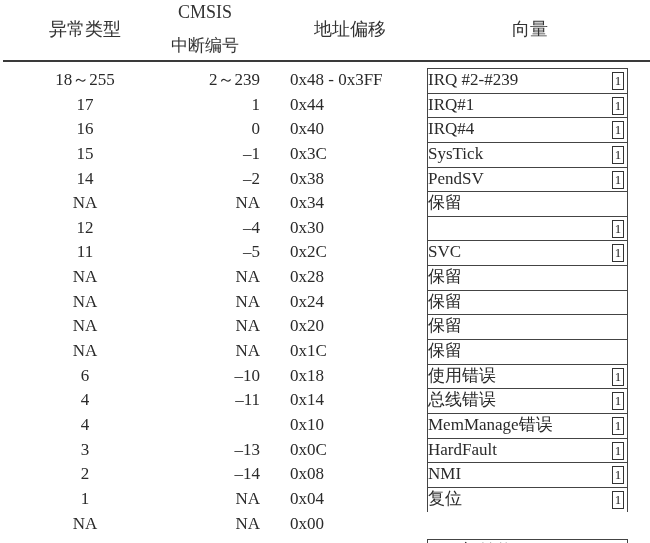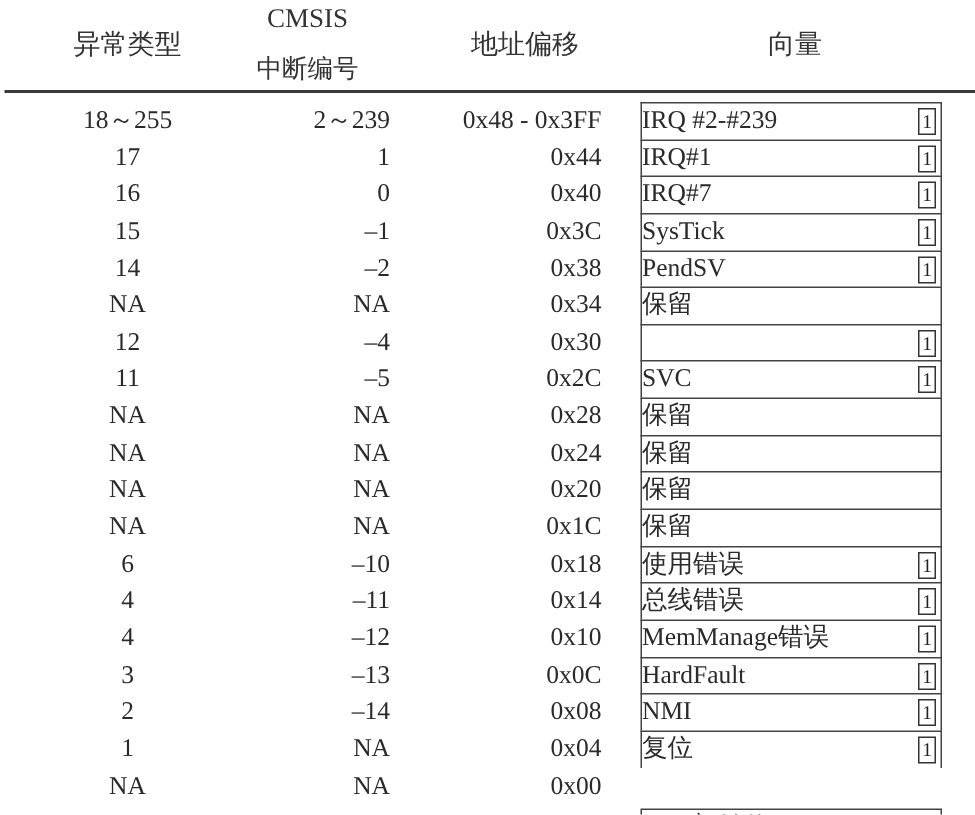--- a/index.html
+++ b/index.html
@@ -54,21 +54,21 @@
     .cell {
       position: absolute;
       top: 0;
       height: 24.65px;
       line-height: 24.65px;
       font-size: 17px;
       white-space: nowrap;
     }
     .c-type { left: 30px; width: 110px; text-align: center; }
     .c-cmsis { left: 150px; width: 110px; text-align: right; }
-    .c-addr { left: 290px; width: 111px; text-align: right; }
+    .c-addr { left: 290px; width: 111px; text-align: left; }
     .vbox {
       position: absolute;
       left: 427px;
       width: 201px;
       top: 0;
       height: 24.65px;
       box-sizing: border-box;
       border-left: 1.3px solid #444;
       border-right: 1.3px solid #444;
       border-top: 1.3px solid #444;
@@ -138,21 +138,21 @@
       <div class="vlabel">IRQ#1</div>
       <div class="badge">1</div>
     </div>
   </div>
 
   <div class="row">
     <div class="cell c-type">16</div>
     <div class="cell c-cmsis">0</div>
     <div class="cell c-addr">0x40</div>
     <div class="vbox">
-      <div class="vlabel">IRQ#7</div>
+      <div class="vlabel">IRQ#4</div>
       <div class="badge">1</div>
     </div>
   </div>
 
   <div class="row">
     <div class="cell c-type">15</div>
     <div class="cell c-cmsis">–1</div>
     <div class="cell c-addr">0x3C</div>
     <div class="vbox">
       <div class="vlabel">SysTick</div>
@@ -254,21 +254,20 @@
     <div class="cell c-cmsis">–11</div>
     <div class="cell c-addr">0x14</div>
     <div class="vbox">
       <div class="vlabel">总线错误</div>
       <div class="badge">1</div>
     </div>
   </div>
 
   <div class="row">
     <div class="cell c-type">4</div>
-    <div class="cell c-cmsis">–12</div>
     <div class="cell c-addr">0x10</div>
     <div class="vbox">
       <div class="vlabel">MemManage错误</div>
       <div class="badge">1</div>
     </div>
   </div>
 
   <div class="row">
     <div class="cell c-type">3</div>
     <div class="cell c-cmsis">–13</div>

